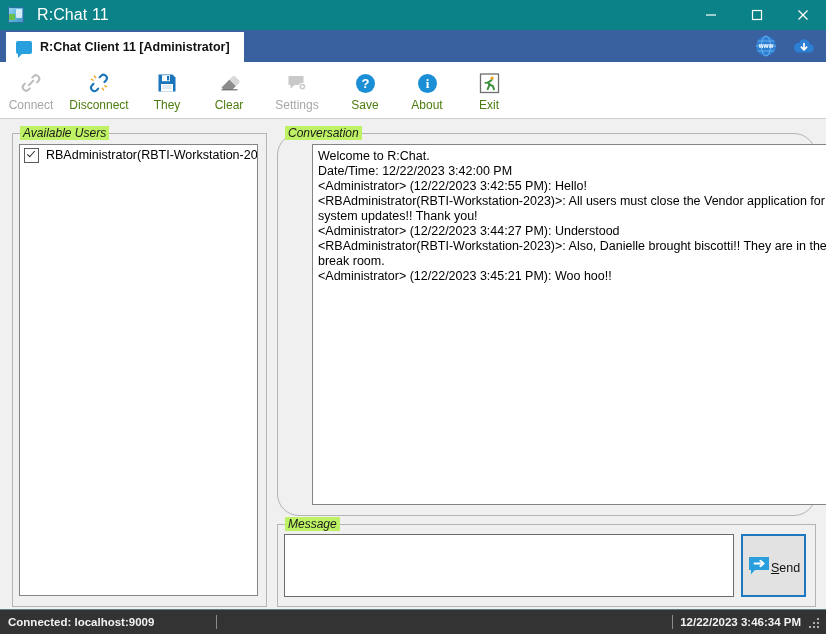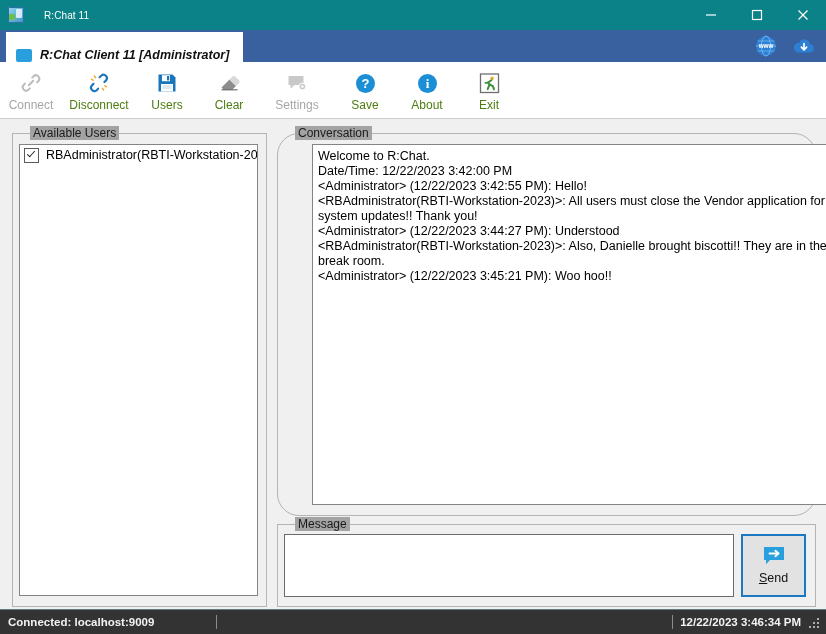--- a/index.html
+++ b/index.html
@@ -51,23 +51,23 @@
   .titlebar-icon::after {
     content: "";
     position: absolute;
     left: 8px; top: 2px;
     width: 6px; height: 9px;
     background: #ffffff;
     opacity: .75;
     border-radius: 1px;
   }
   .titlebar-text {
-    margin-left: 20px;
+    margin-left: 13px;
     color: #ffffff;
-    font-size: 10px;
+    font-size: 16px;
     letter-spacing: .1px;
   }
   .win-buttons {
     position: absolute;
     right: 0; top: 0;
     height: 30px;
     display: flex;
   }
   .win-btn {
     width: 46px; height: 30px;
@@ -84,22 +84,21 @@
     width: 826px; height: 32px;
     background: #39619f;
   }
   .tab-active {
     position: absolute;
     left: 6px; top: 2px;
     height: 30px;
     padding: 0 14px 0 10px;
     background: #ffffff;
     display: flex;
-    align-items: flex-end;
-    font-style: italic;
+    align-items: center;
   }
   .tab-icon {
     width: 16px; height: 13px;
     background: #29a0dd;
     border-radius: 2px;
     position: relative;
     flex: none;
   }
   .tab-icon::after {
     content: "";
@@ -164,26 +163,27 @@
   .tool.disabled .tool-label { color: #a6a6a6; }
 
   
   .group {
     position: absolute;
     border: 1px solid #b4b4b4;
     background: transparent;
   }
   .group > .group-title {
     position: absolute;
-    top: -8px; left: 17px;
-    background: #a3a3a3;
+    top: -8px; left: 7px;
+    background: #bef264;
     padding: 0 3px;
     font-size: 12px;
     color: #1a1a1a;
     white-space: nowrap;
+    font-style: italic;
   }
 
   
   #users-group { left: 12px; top: 133px; width: 253px; height: 472px; }
   .listbox {
     position: absolute;
     left: 6px; top: 10px;
     width: 239px; height: 452px;
     background: #ffffff;
     border: 1px solid #848484;
@@ -248,21 +248,20 @@
     color: #000;
   }
   .send-btn {
     position: absolute;
     left: 463px; top: 9px;
     width: 65px; height: 63px;
     background: #e2e2e2;
     border: 2px solid #1c78c0;
     box-sizing: border-box;
     display: flex;
-    flex-direction: column;
     align-items: center;
     justify-content: center;
     cursor: default;
   }
   .send-ico { width: 24px; height: 20px; position: relative; }
   .send-label {
     margin-top: 5px;
     font-size: 12.5px;
     color: #111;
   }
@@ -396,21 +395,21 @@
           <path d="M2.5 2.5h14l3 3v14h-17z" fill="#1b75bb"></path>
           <rect x="6" y="3.2" width="8" height="6" fill="#ffffff"></rect>
           <rect x="11" y="4" width="2.2" height="4.4" fill="#1b75bb"></rect>
           <rect x="5" y="12" width="12" height="7.5" fill="#ffffff"></rect>
           <g stroke="#b9d6ea" stroke-width="1">
             <line x1="6.5" y1="14" x2="15.5" y2="14"></line>
             <line x1="6.5" y1="16" x2="15.5" y2="16"></line>
           </g>
         </svg>
       </div>
-      <div class="tool-label">Users</div>
+      <div class="tool-label">They</div>
     </div>
 
     <div class="tool">
       <div class="tool-ico">
         <svg width="24" height="24" viewBox="0 0 24 24">
           <path d="M4.5 16.5l8-8 6.5 6.5-4 4h-8z" fill="#8d8d8d"></path>
           <path d="M12.5 8.5l3.1-3.1a1.8 1.8 0 0 1 2.6 0l3.9 3.9a1.8 1.8 0 0 1 0 2.6l-3.1 3.1z" fill="#d8d8d8"></path>
           <path d="M4.5 18.8h16" stroke="#6f6f6f" stroke-width="1.2"></path>
         </svg>
       </div>

